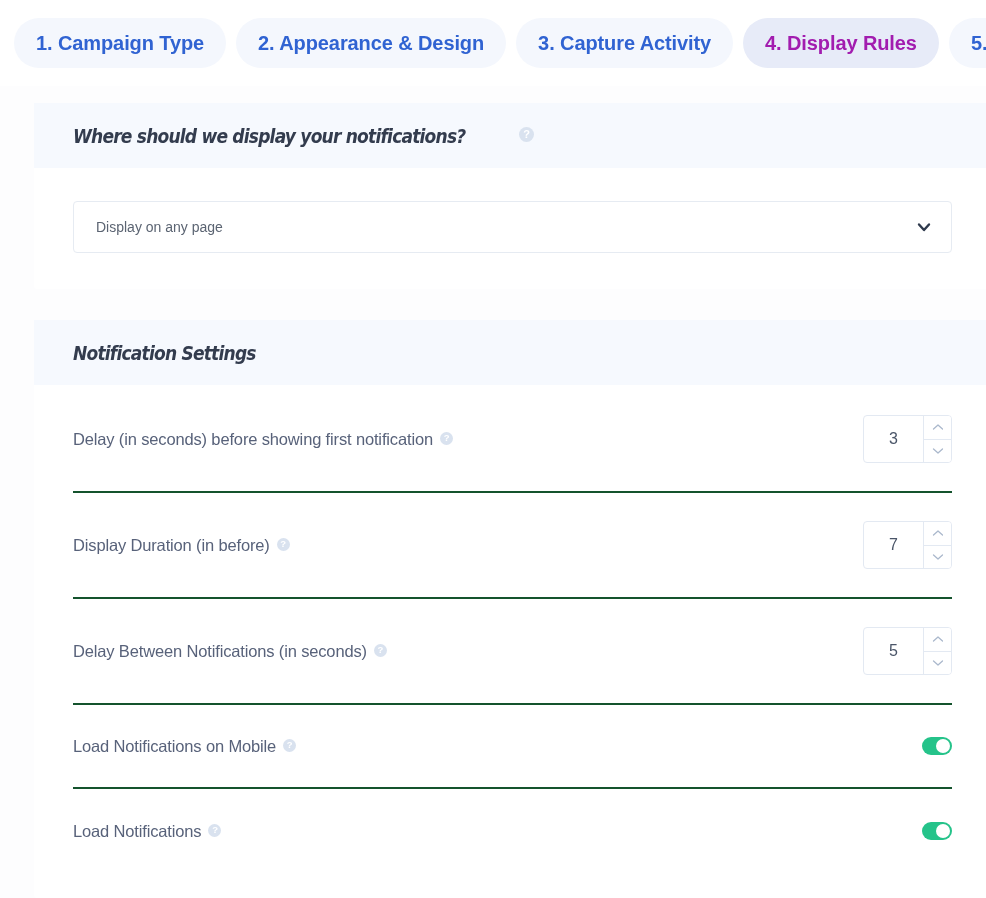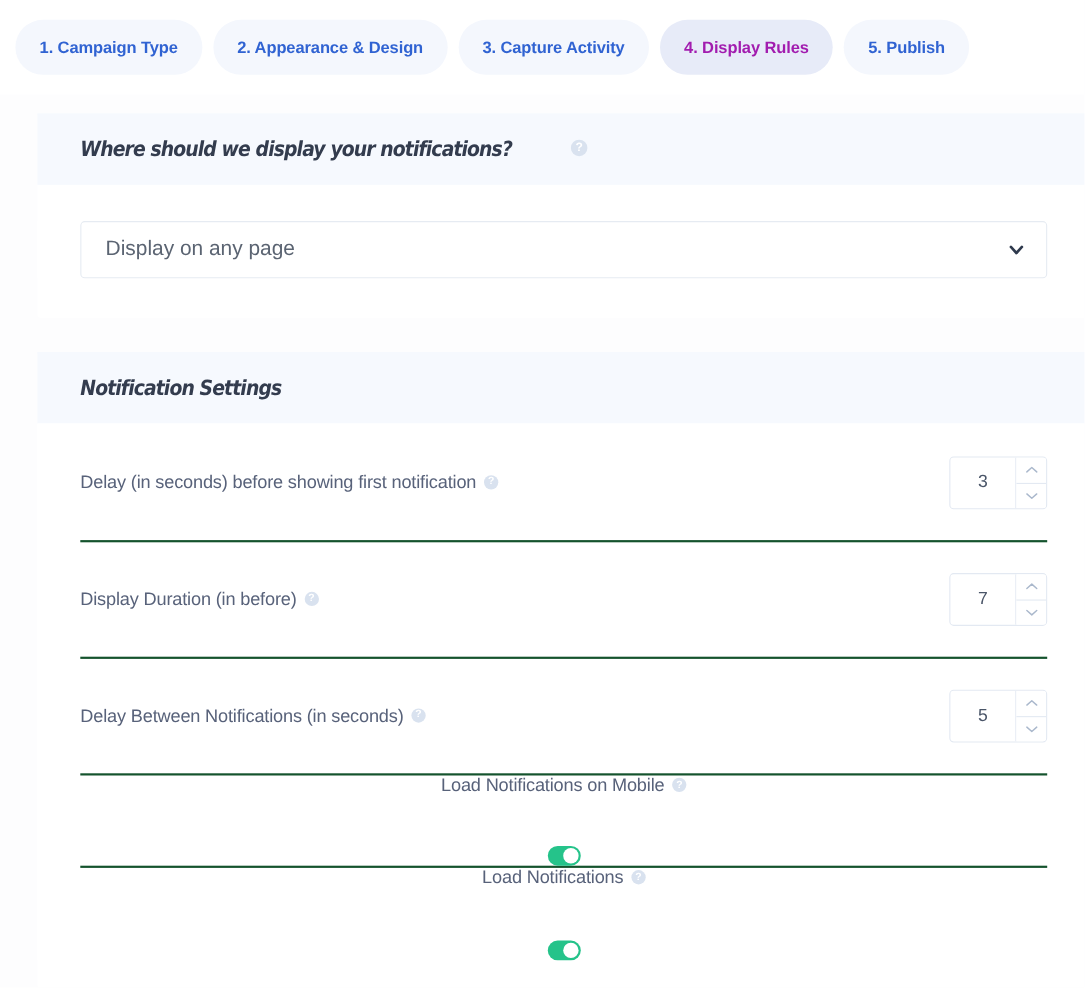--- a/index.html
+++ b/index.html
@@ -32,21 +32,21 @@
     padding: 0 14px;
     gap: 10px;
     background: #ffffff;
   }
 
   .tab {
     height: 50px;
     border-radius: 25px;
     background: #f4f7fd;
     color: #3063d2;
-    font-size: 15px;
+    font-size: 20px;
     font-weight: 600;
     letter-spacing: -0.1px;
     display: flex;
     align-items: center;
     justify-content: center;
     padding: 0 22px;
     white-space: nowrap;
     cursor: pointer;
     border: none;
     font-family: "Liberation Sans", sans-serif;
@@ -128,21 +128,21 @@
 
   .select-box {
     width: 100%;
     height: 52px;
     border: 1px solid #e6ebf2;
     border-radius: 4px;
     background: #ffffff;
     display: flex;
     align-items: center;
     padding: 0 22px;
-    font-size: 19px;
+    font-size: 14px;
     color: #5b6472;
     cursor: pointer;
     font-family: "Liberation Sans", sans-serif;
   }
 
   .chevron-down {
     position: absolute;
     right: 20px;
     top: 50%;
     transform: translateY(-50%);
@@ -156,21 +156,21 @@
 
   .setting-row {
     display: flex;
     align-items: center;
     justify-content: space-between;
     height: 106px;
     border-bottom: 2px solid #14532d;
   }
 
   .setting-row:last-child { border-bottom: none; }
-  .setting-row.short { height: 84px; flex-direction: column; }
+  .setting-row.short { height: 84px; }
 
   .setting-label {
     font-size: 16.5px;
     color: #58627a;
     display: flex;
     align-items: center;
     gap: 7px;
     font-family: "Liberation Sans", sans-serif;
     letter-spacing: -0.15px;
   }

